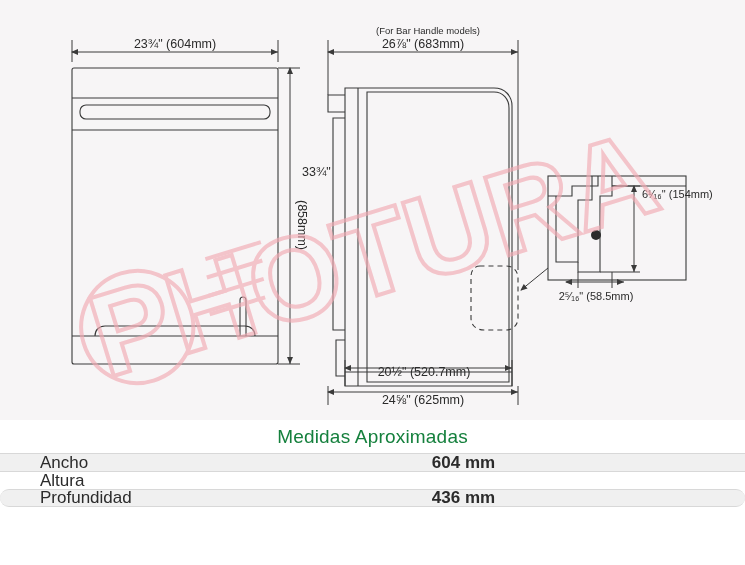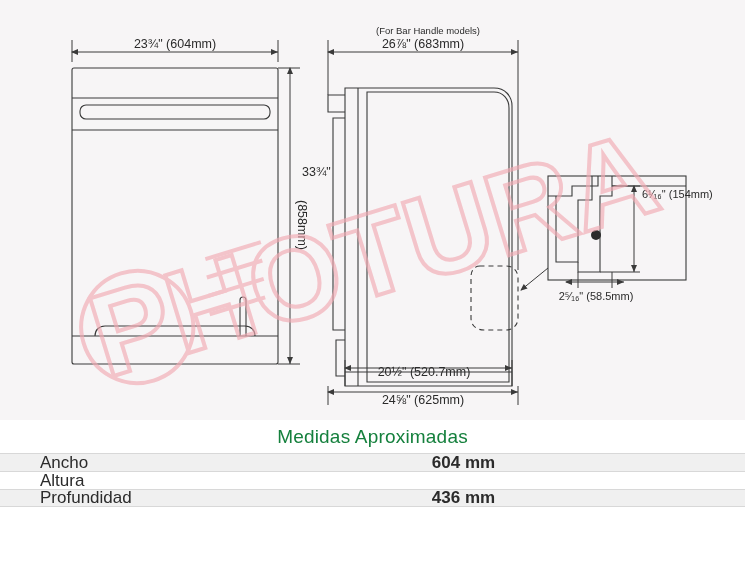--- a/index.html
+++ b/index.html
@@ -86,20 +86,21 @@
   .spec-value {
     flex: 1;
     text-align: center;
     padding-right: 118px;
     font-size: 17px;
     font-weight: bold;
     color: #2b2b2b;
   }
   .spec-row.last {
     border-bottom: 1px solid #d8d8d8;
+    border-radius: 14px;
   }
 
   
 </style>
 </head>
 <body>
 
 <div id="page">
 
   <div id="drawing">

